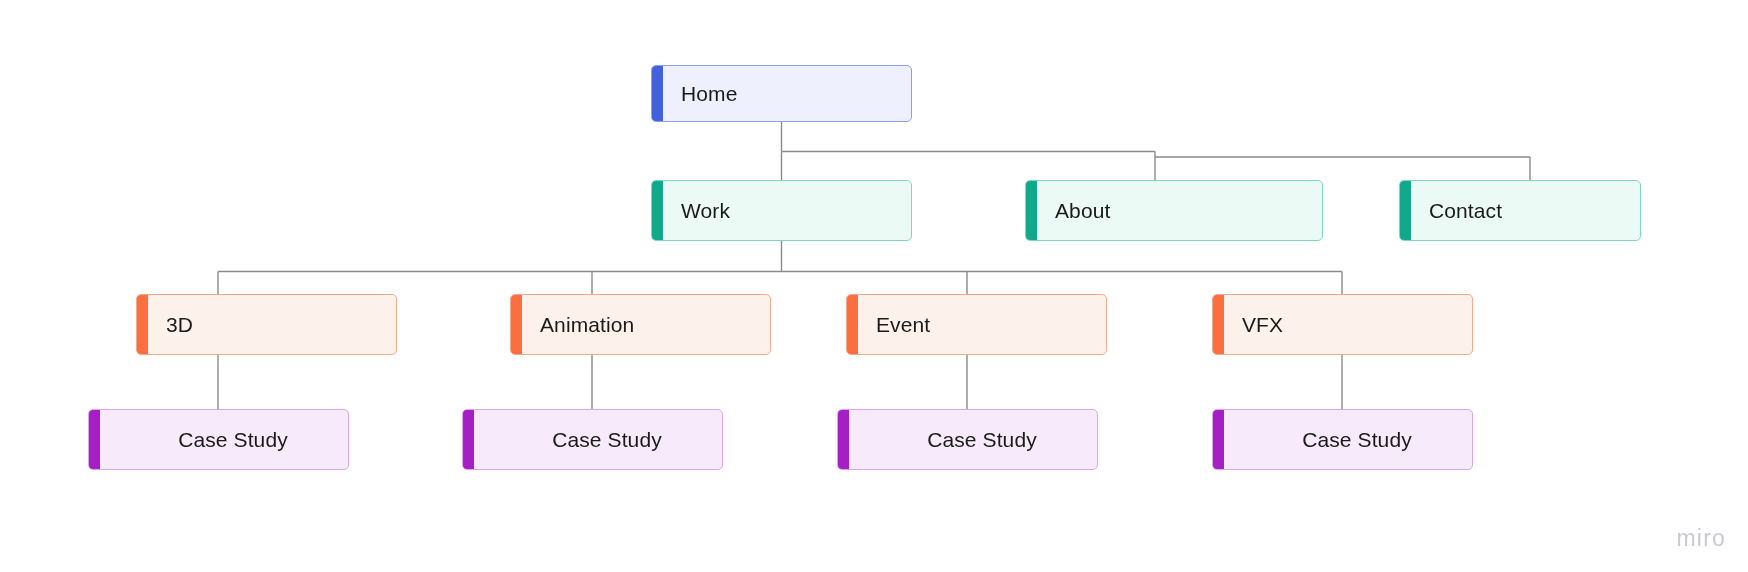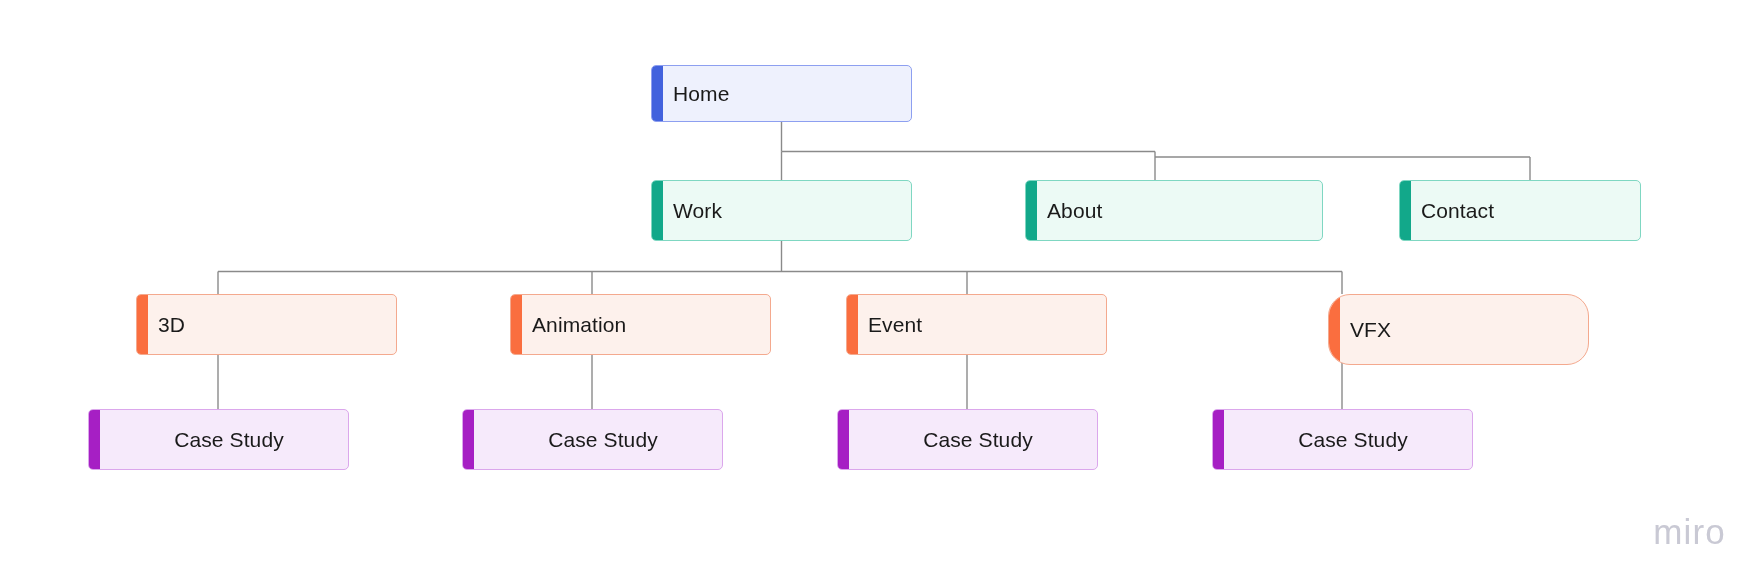--- a/index.html
+++ b/index.html
@@ -41,21 +41,21 @@
   }
   .node .accent {
     position: absolute;
     left: 0;
     top: 0;
     bottom: 0;
     width: 11px;
   }
   .node .label {
     position: relative;
-    padding-left: 21px;
+    padding-left: 29px;
     font-size: 21px;
     line-height: 1;
     color: #1a1a1a;
     letter-spacing: 0.1px;
     white-space: nowrap;
   }
   
   .node.home      { background: #eef1fd; border-color: #8d9ff0; }
   .node.home   .accent { background: #4262dd; }
   .node.section   { background: #ecfaf5; border-color: #7fd7c2; }
@@ -63,21 +63,21 @@
   .node.category  { background: #fdf1ec; border-color: #f4a98e; margin-left: 48px; }
   .node.category .accent { background: #fa6e3f; }
   .node.case      { background: #f6eafb; border-color: #dba7ec; justify-content: center; }
   .node.case   .accent { background: #a61fc4; }
 
   #watermark {
     position: absolute;
     right: 22px;
     bottom: 20px;
     z-index: 3;
-    font-size: 35px;
+    font-size: 23px;
     letter-spacing: 1.2px;
     color: #c9c9d4;
     font-family: "Liberation Sans", sans-serif;
     user-select: none;
   }
 </style>
 </head>
 <body>
 
 <div id="canvas">
@@ -137,21 +137,21 @@
   <div class="node category" style="left:462px; top:294px; width:261px; height:61px;">
     <span class="accent"></span>
     <span class="label">Animation</span>
   </div>
 
   <div class="node category" style="left:798px; top:294px; width:261px; height:61px;">
     <span class="accent"></span>
     <span class="label">Event</span>
   </div>
 
-  <div class="node category" style="left:1280px; top:294px; width:261px; height:71px;border-radius:22px;">
+  <div class="node category" style="left:1164px; top:294px; width:261px; height:61px;">
     <span class="accent"></span>
     <span class="label">VFX</span>
   </div>
 
   <div class="node case" style="left:88px; top:409px; width:261px; height:61px;">
     <span class="accent"></span>
     <span class="label">Case Study</span>
   </div>
 
   <div class="node case" style="left:462px; top:409px; width:261px; height:61px;">

